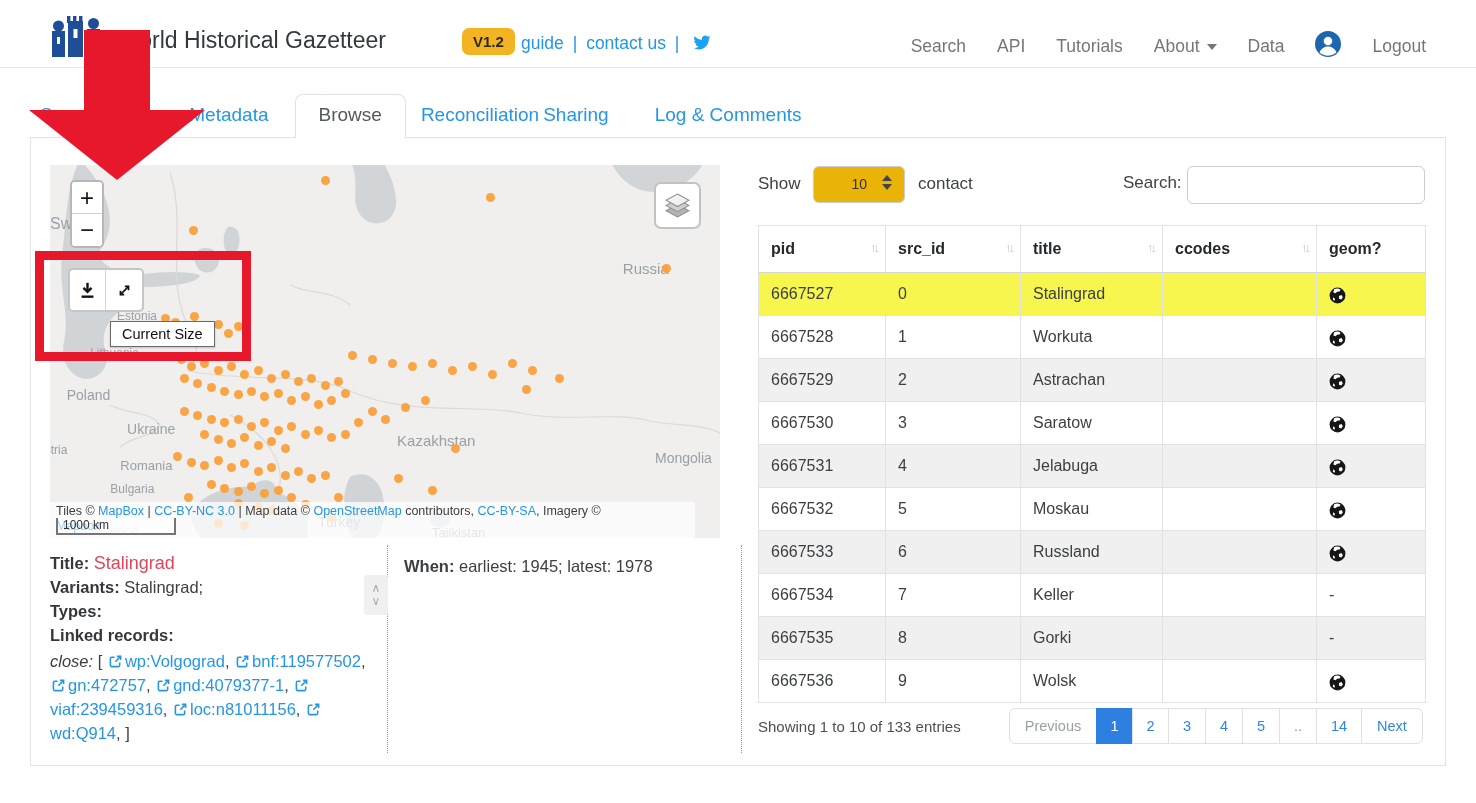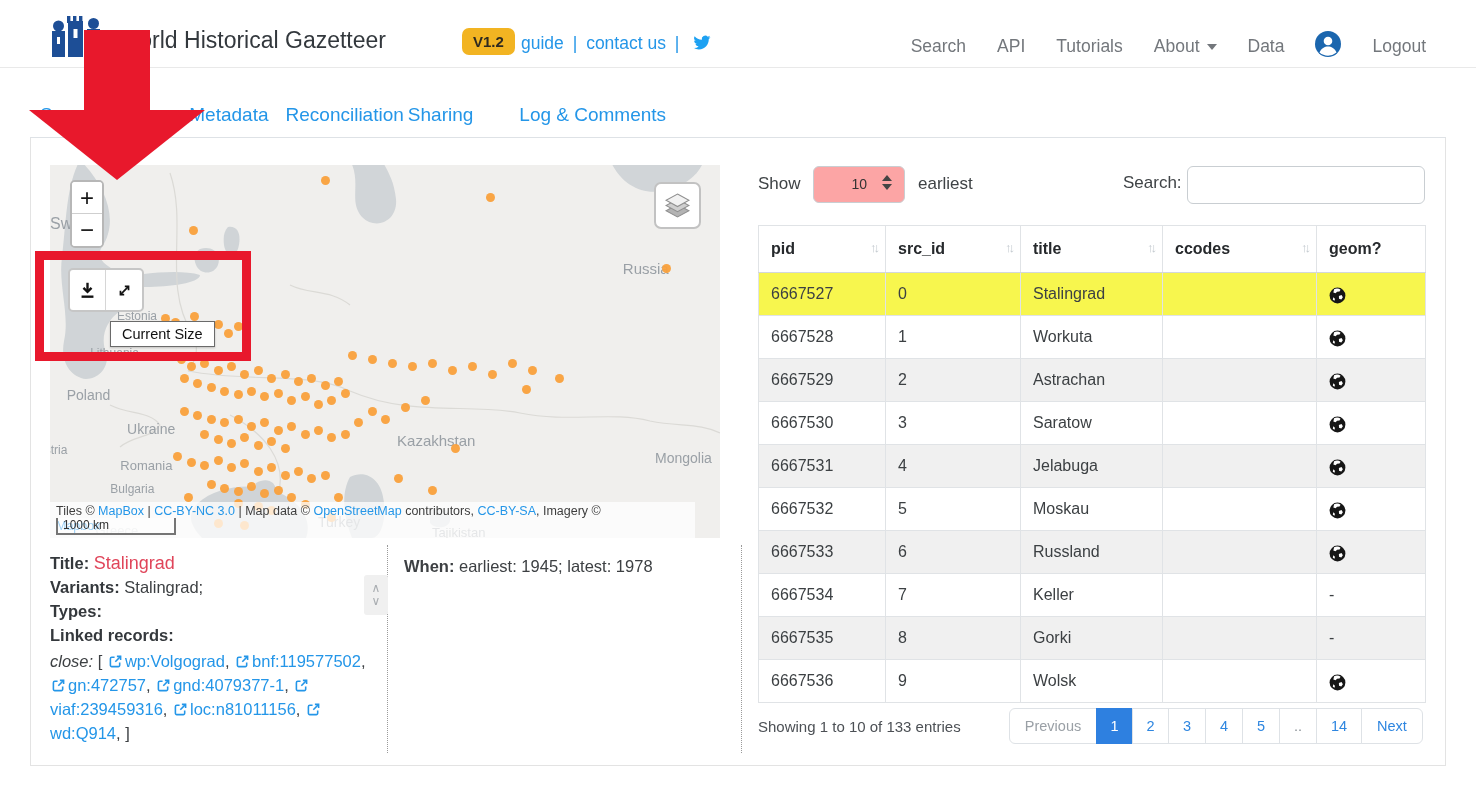--- a/index.html
+++ b/index.html
@@ -85,21 +85,21 @@
              color:#a9adb1; font-size:12px; line-height:13px; }
   .linkwrap { margin-top:2px; }
   .ext { display:inline-block; width:13px; height:13px; vertical-align:-1px; margin:0 3px 0 2px; }
   .detailR { position:absolute; left:357px; top:407px; width:354px; height:208px;
              border-right:1px dotted #9a9a9a; font-size:16.5px; padding:12px 0 0 16px; }
 
   
   .dt-controls { position:absolute; left:727px; top:28px; width:667px; height:40px; font-size:17px; color:#3f4346; }
   .lenbox { display:inline-block; width:92px; height:37px; border:1px solid #c9ced2; border-radius:6px;
             margin:0 8px; position:relative; vertical-align:middle; font-size:14px; color:#333;
-            line-height:35px; text-align:center; cursor:pointer; background:#fca5a5; }
+            line-height:35px; text-align:center; cursor:pointer; background:#eab308; }
   .lenbox .dctrl { position:absolute; right:12px; top:8px; display:flex; flex-direction:column; gap:3px; }
   .lenbox .dctrl i { width:0; height:0; border-left:5px solid transparent; border-right:5px solid transparent; }
   .lenbox .dctrl i.up { border-bottom:6px solid #444; }
   .lenbox .dctrl i.dn { border-top:6px solid #444; }
   .searchlbl { position:absolute; left:365px; top:7px; }
   .searchbox { position:absolute; left:429px; top:0; width:238px; height:38px; border:1px solid #c9ced2;
                border-radius:6px; padding:0 10px; font-size:15px; background:#fff; }
 
   table.dt { position:absolute; left:727px; top:87px; width:667px; border-collapse:collapse;
              font-size:16px; color:#3c4043; table-layout:fixed; }
@@ -165,20 +165,21 @@
           <circle cx="13" cy="10" r="4.3" fill="#fff"></circle>
           <path d="M4.5 21.5c1.7-4.3 5.3-6 8.5-6s6.8 1.7 8.5 6a13 13 0 0 1-17 0z" fill="#fff"></path>
         </svg></span>
       <span class="item">Logout</span>
     </div>
 </div>
 
 <div class="tabs" id="tabs">
     <div class="tab t0">Summary</div>
     <div class="tab t1">Metadata</div>
+    <div class="tab t2 active">Browse</div>
     <div class="tab t3">Reconciliation</div>
     <div class="tab t4">Sharing</div>
     <div class="tab t5">Log &amp; Comments</div>
   </div>
 
 <div class="card">
 
   <div class="map">
     <svg class="base" width="670" height="373" viewBox="0 0 670 373">
       <g fill="#cdd2d5" opacity="0.9">
@@ -425,21 +426,21 @@
 
   <div class="dt-controls">
     <span>Show</span>
     <span class="lenbox">
       <span>10</span>
       <span class="dctrl">
           <i class="up"></i>
           <i class="dn"></i>
         </span>
     </span>
-    <span>earliest</span>
+    <span>contact</span>
     <span class="searchlbl">Search:</span>
     <input class="searchbox" value="" style="">
   </div>
 
   <table class="dt">
     <thead>
         <tr id="thead-row">
           <th style="width: 127px;"><span>pid</span><span class="sorticons">↑↓</span></th>
           <th style="width: 135px;"><span>src_id</span><span class="sorticons">↑↓</span></th>
           <th style="width: 142px;"><span>title</span><span class="sorticons">↑↓</span></th>

